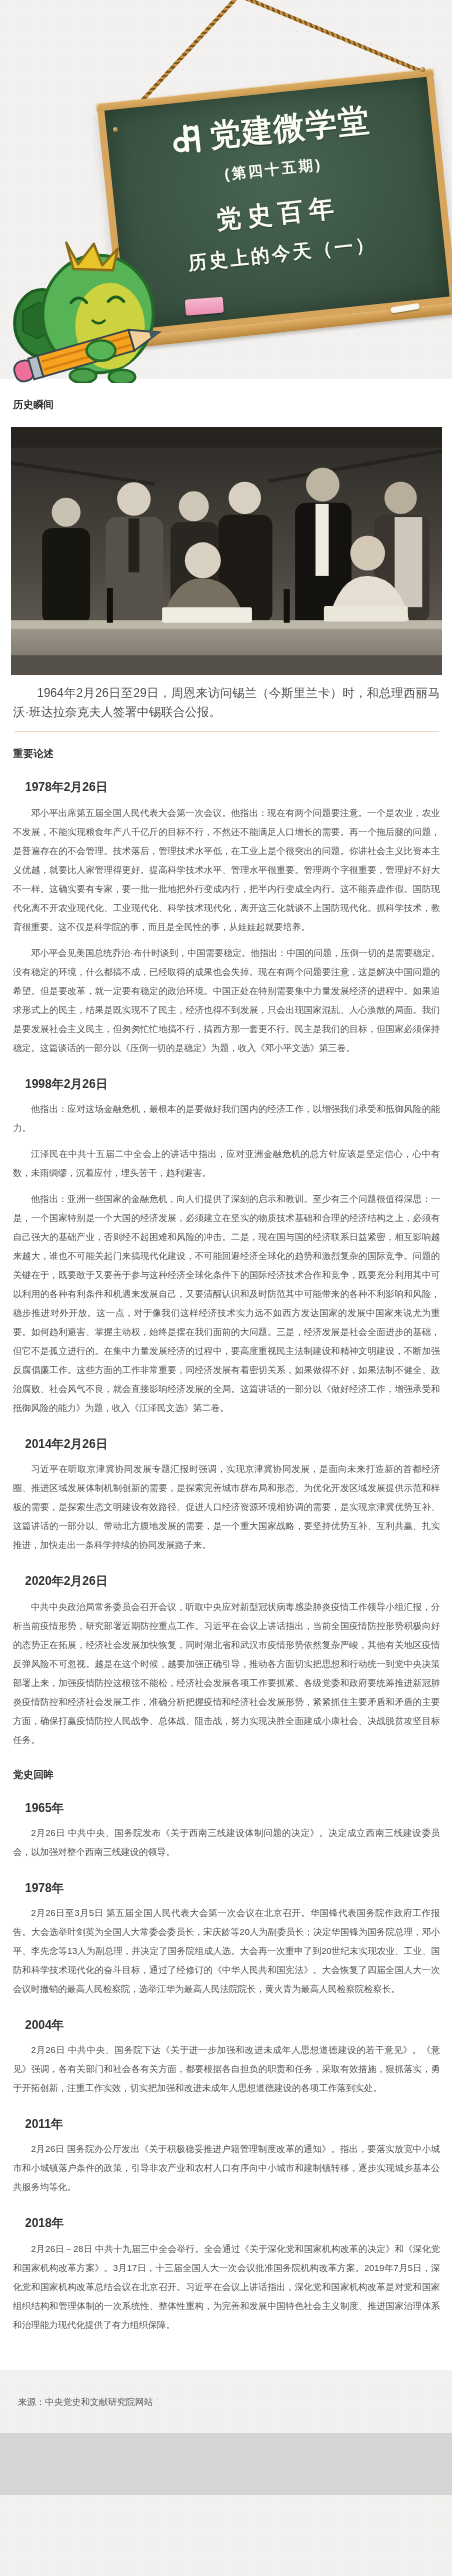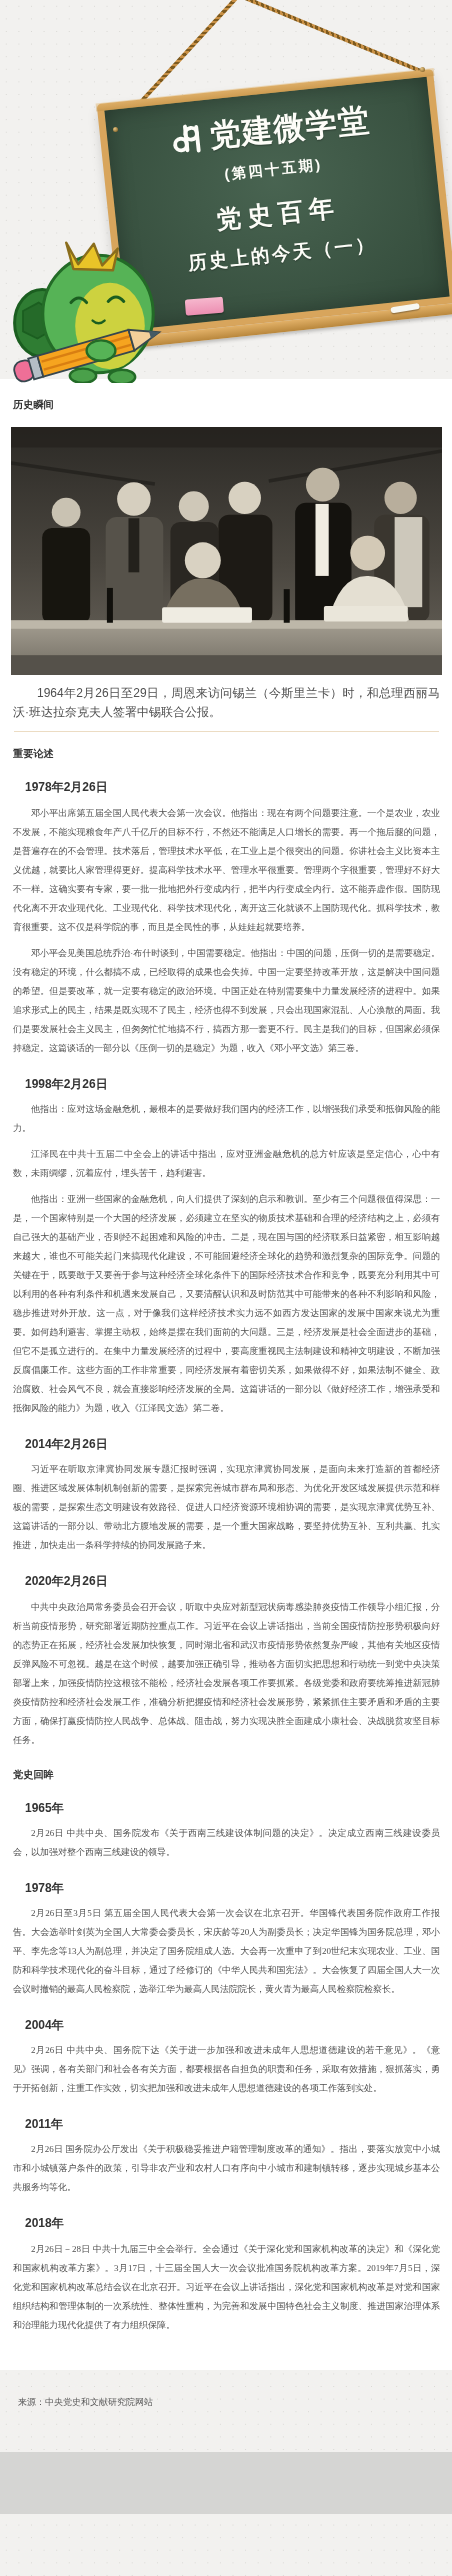--- a/index.html
+++ b/index.html
@@ -60,24 +60,24 @@
   .card{background:#ffffff;padding:10.8px 13px 28px;}
   .section-title{font-size:10.2px;font-weight:700;color:#333;text-align:left;
     margin:8.4px 0 14.4px;}
   .photo-wrap{margin:0 -2.4px;}
   .photo{display:block;width:431px;height:248px;}
   .caption{font-size:12px;line-height:19px;text-align:justify;text-indent:2em;
     color:#4f4f4f;margin:9.6px 0 8.4px;}
   .divider{height:1.2px;background:#ecdcc3;margin:8.4px 1.2px 15.6px;}
   .entry-date{font-size:12px;font-weight:700;color:#333;margin:18px 0 3.6px;padding-left:12px;}
   .body-para{font-size:9px;line-height:19px;text-align:justify;text-indent:2em;
-    color:#4f4f4f;margin:7.2px 0;font-family:Liberation Serif, serif;}
+    color:#4f4f4f;margin:7.2px 0;}
 
   
-  .source-line{font-size:9px;color:#5a5a5a;padding:26px 18px 43px;}
+  .source-line{font-size:9px;color:#5a5a5a;padding:26px 18px 24px;}
   .footer-bar{height:62px;background:#d5d5d3;display:flex;align-items:center;
     justify-content:center;gap:24px;}
 </style>
 </head>
 <body>
 
 <div class="page">
 
   <div class="header">
     <div class="rope rope-left"></div>
@@ -200,21 +200,21 @@
     <div id="discourse-list">
   <div class="entry">
     <h3 class="entry-date">1978年2月26日</h3>
     <div class="entry-paras">
             <p class="body-para">邓小平出席第五届全国人民代表大会第一次会议。他指出：现在有两个问题要注意。一个是农业，农业不发展，不能实现粮食年产八千亿斤的目标不行，不然还不能满足人口增长的需要。再一个拖后腿的问题，是普遍存在的不会管理。技术落后，管理技术水平低，在工业上是个很突出的问题。你讲社会主义比资本主义优越，就要比人家管理得更好。提高科学技术水平、管理水平很重要。管理两个字很重要，管理好不好大不一样。这确实要有专家，要一批一批地把外行变成内行，把半内行变成全内行。这不能弄虚作假。国防现代化离不开农业现代化、工业现代化、科学技术现代化，离开这三化就谈不上国防现代化。抓科学技术，教育很重要。这不仅是科学院的事，而且是全民性的事，从娃娃起就要培养。</p>
           </div>
   </div>
 
   <div class="entry">
     <div class="entry-paras">
-            <p class="body-para">邓小平会见美国总统乔治·布什时谈到，中国需要稳定。他指出：中国的问题，压倒一切的是需要稳定。没有稳定的环境，什么都搞不成，已经取得的成果也会失掉。中国一定要坚持改革开放，这是解决中国问题的希望。但是要改革，就一定要有稳定的政治环境。中国正处在特别需要集中力量发展经济的进程中。如果追求形式上的民主，结果是既实现不了民主，经济也得不到发展，只会出现国家混乱、人心涣散的局面。我们是要发展社会主义民主，但匆匆忙忙地搞不行，搞西方那一套更不行。民主是我们的目标，但国家必须保持稳定。这篇谈话的一部分以《压倒一切的是稳定》为题，收入《邓小平文选》第三卷。</p>
+            <p class="body-para">邓小平会见美国总统乔治·布什时谈到，中国需要稳定。他指出：中国的问题，压倒一切的是需要稳定。没有稳定的环境，什么都搞不成，已经取得的成果也会失掉。现在有两个问题要注意，这是解决中国问题的希望。但是要改革，就一定要有稳定的政治环境。中国正处在特别需要集中力量发展经济的进程中。如果追求形式上的民主，结果是既实现不了民主，经济也得不到发展，只会出现国家混乱、人心涣散的局面。我们是要发展社会主义民主，但匆匆忙忙地搞不行，搞西方那一套更不行。民主是我们的目标，但国家必须保持稳定。这篇谈话的一部分以《压倒一切的是稳定》为题，收入《邓小平文选》第三卷。</p>
           </div>
   </div>
 
   <div class="entry">
     <h3 class="entry-date">1998年2月26日</h3>
     <div class="entry-paras">
             <p class="body-para">他指出：应对这场金融危机，最根本的是要做好我们国内的经济工作，以增强我们承受和抵御风险的能力。</p>
             <p class="body-para">江泽民在中共十五届二中全会上的讲话中指出，应对亚洲金融危机的总方针应该是坚定信心，心中有数，未雨绸缪，沉着应付，埋头苦干，趋利避害。</p>
             <p class="body-para">他指出：亚洲一些国家的金融危机，向人们提供了深刻的启示和教训。至少有三个问题很值得深思：一是，一个国家特别是一个大国的经济发展，必须建立在坚实的物质技术基础和合理的经济结构之上，必须有自己强大的基础产业，否则经不起困难和风险的冲击。二是，现在国与国的经济联系日益紧密，相互影响越来越大，谁也不可能关起门来搞现代化建设，不可能回避经济全球化的趋势和激烈复杂的国际竞争。问题的关键在于，既要敢于又要善于参与这种经济全球化条件下的国际经济技术合作和竞争，既要充分利用其中可以利用的各种有利条件和机遇来发展自己，又要清醒认识和及时防范其中可能带来的各种不利影响和风险，稳步推进对外开放。这一点，对于像我们这样经济技术实力远不如西方发达国家的发展中国家来说尤为重要。如何趋利避害、掌握主动权，始终是摆在我们面前的大问题。三是，经济发展是社会全面进步的基础，但它不是孤立进行的。在集中力量发展经济的过程中，要高度重视民主法制建设和精神文明建设，不断加强反腐倡廉工作。这些方面的工作非常重要，同经济发展有着密切关系，如果做得不好，如果法制不健全、政治腐败、社会风气不良，就会直接影响经济发展的全局。这篇讲话的一部分以《做好经济工作，增强承受和抵御风险的能力》为题，收入《江泽民文选》第二卷。</p>
           </div>

